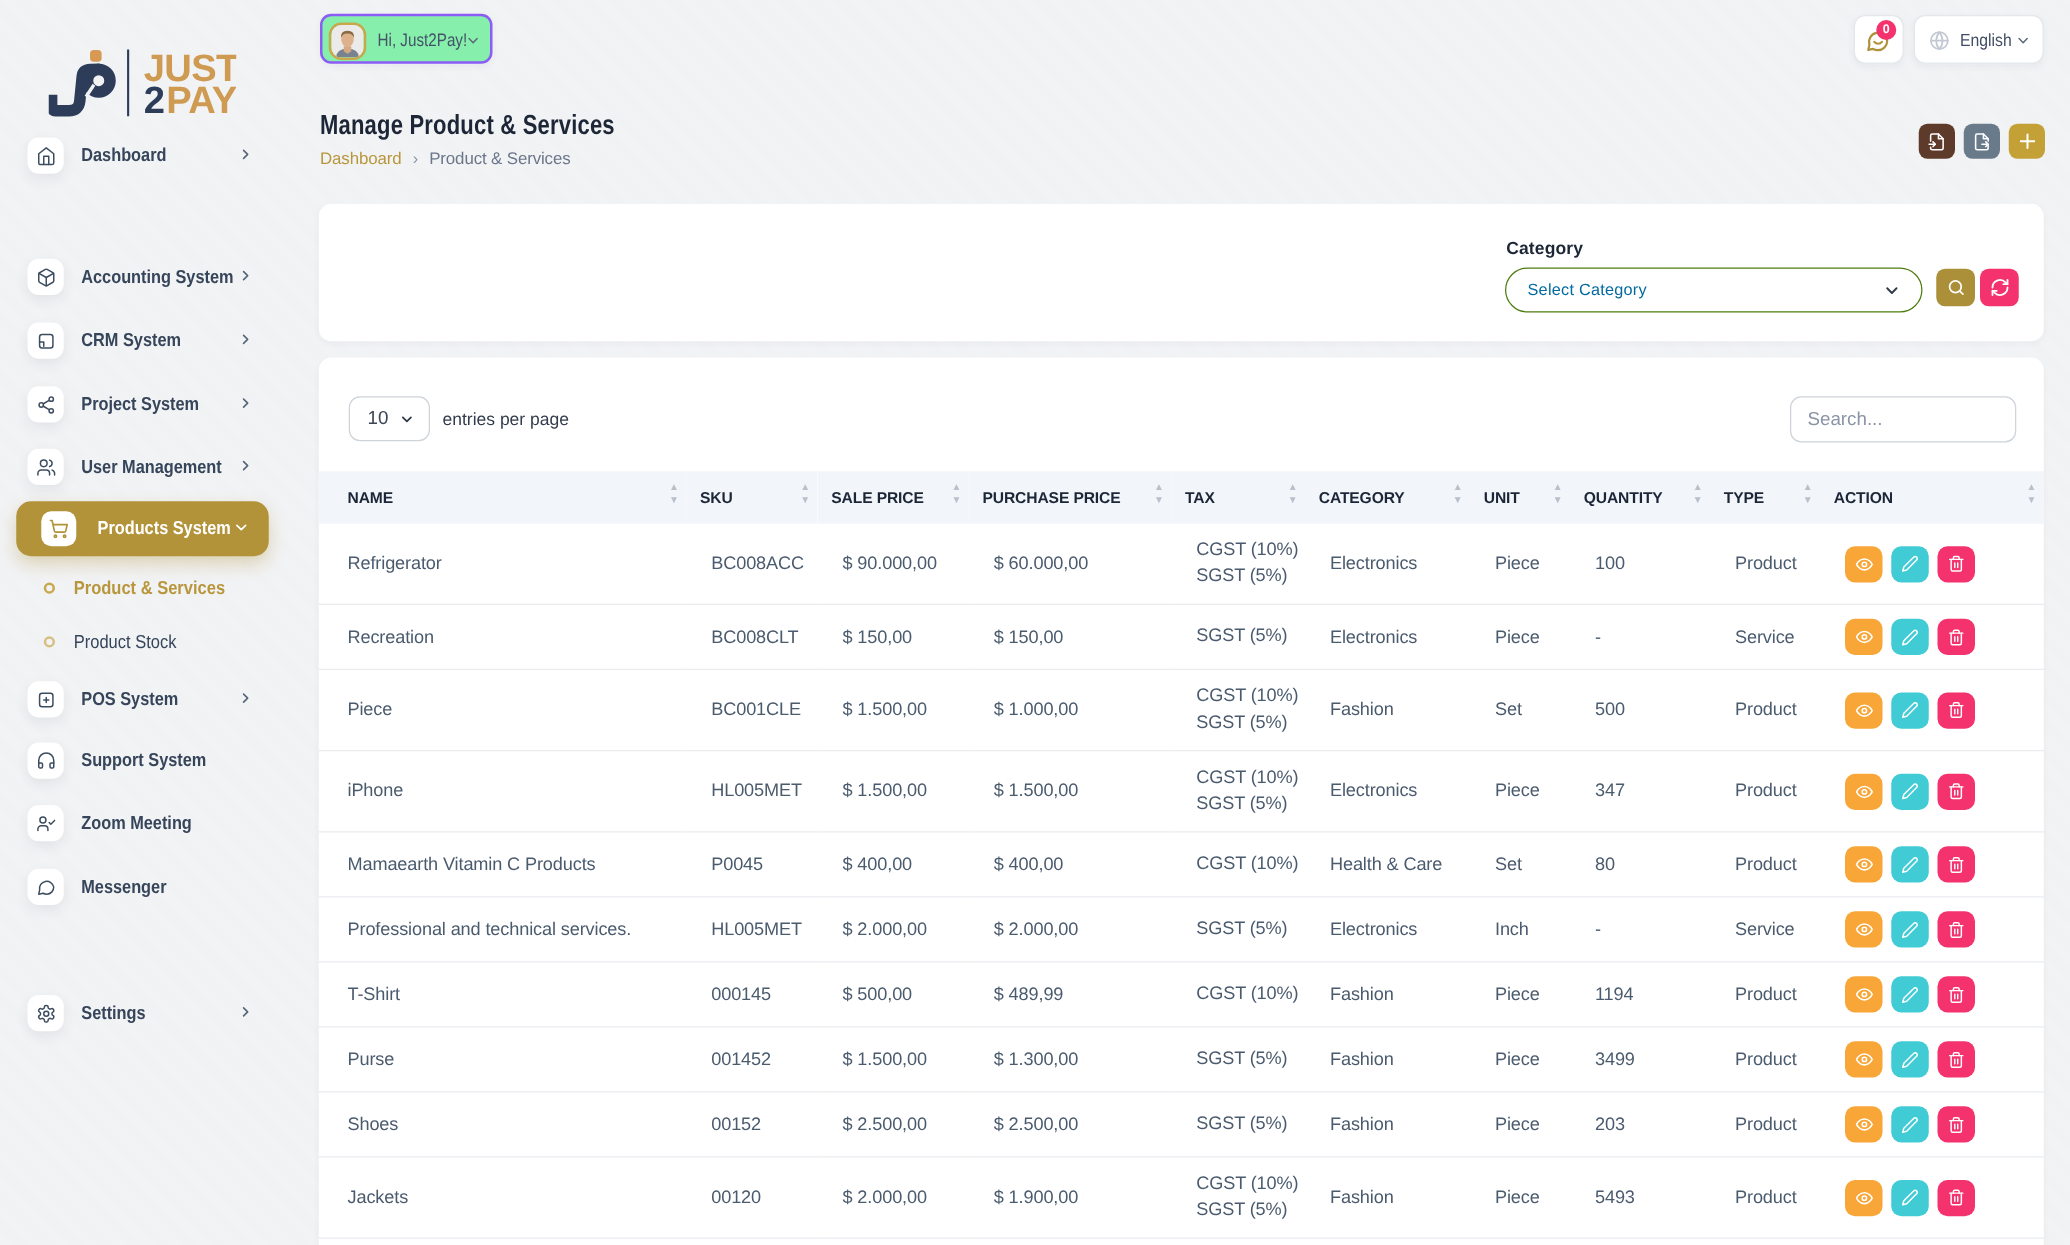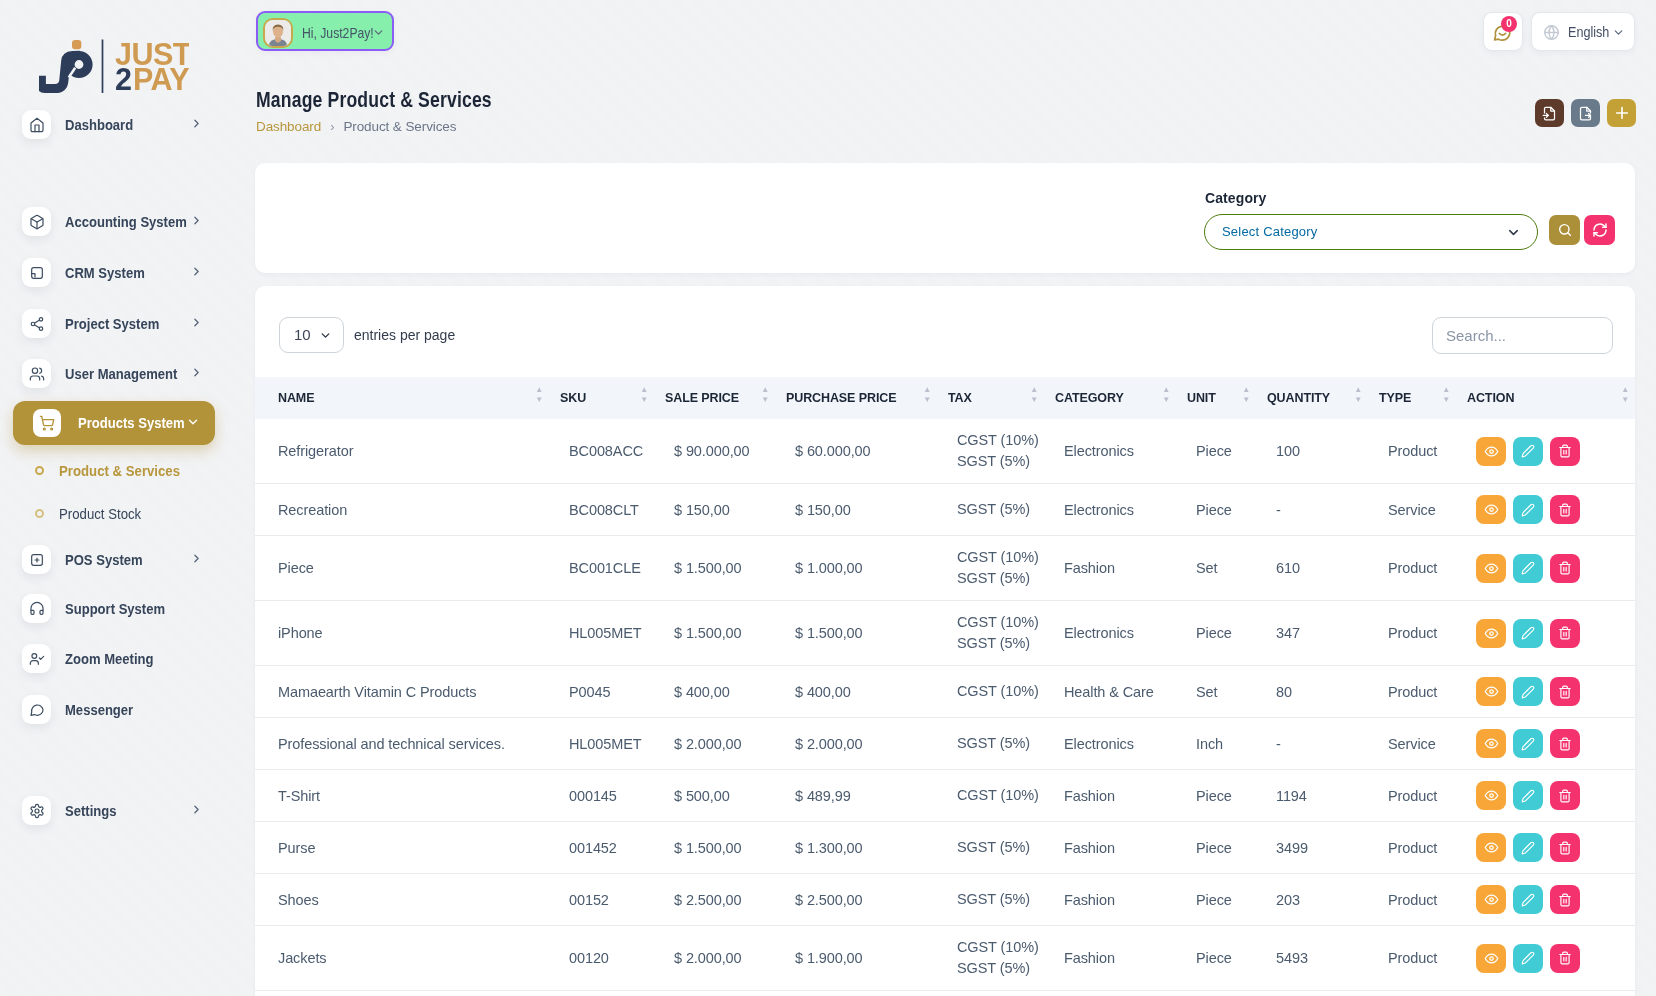--- a/index.html
+++ b/index.html
@@ -479,21 +479,21 @@
           </td>
         </tr>
     <tr>
           <td class="c1">Piece</td>
           <td>BC001CLE</td>
           <td>$ 1.500,00</td>
           <td>$ 1.000,00</td>
           <td class="tax">CGST (10%)<br>SGST (5%)</td>
           <td>Fashion</td>
           <td>Set</td>
-          <td>610</td>
+          <td>500</td>
           <td>Product</td>
           <td>
             <span class="act">
               <span class="abtn a-view">
                 <svg width="15" height="15" viewBox="0 0 24 24" fill="none" stroke="#fff" stroke-width="2" stroke-linecap="round" stroke-linejoin="round">
                   <path d="M2 12s3.5-7 10-7 10 7 10 7-3.5 7-10 7-10-7-10-7z"></path>
                   <circle cx="12" cy="12" r="2.8"></circle>
                 </svg>
               </span>
               <span class="abtn a-edit">

